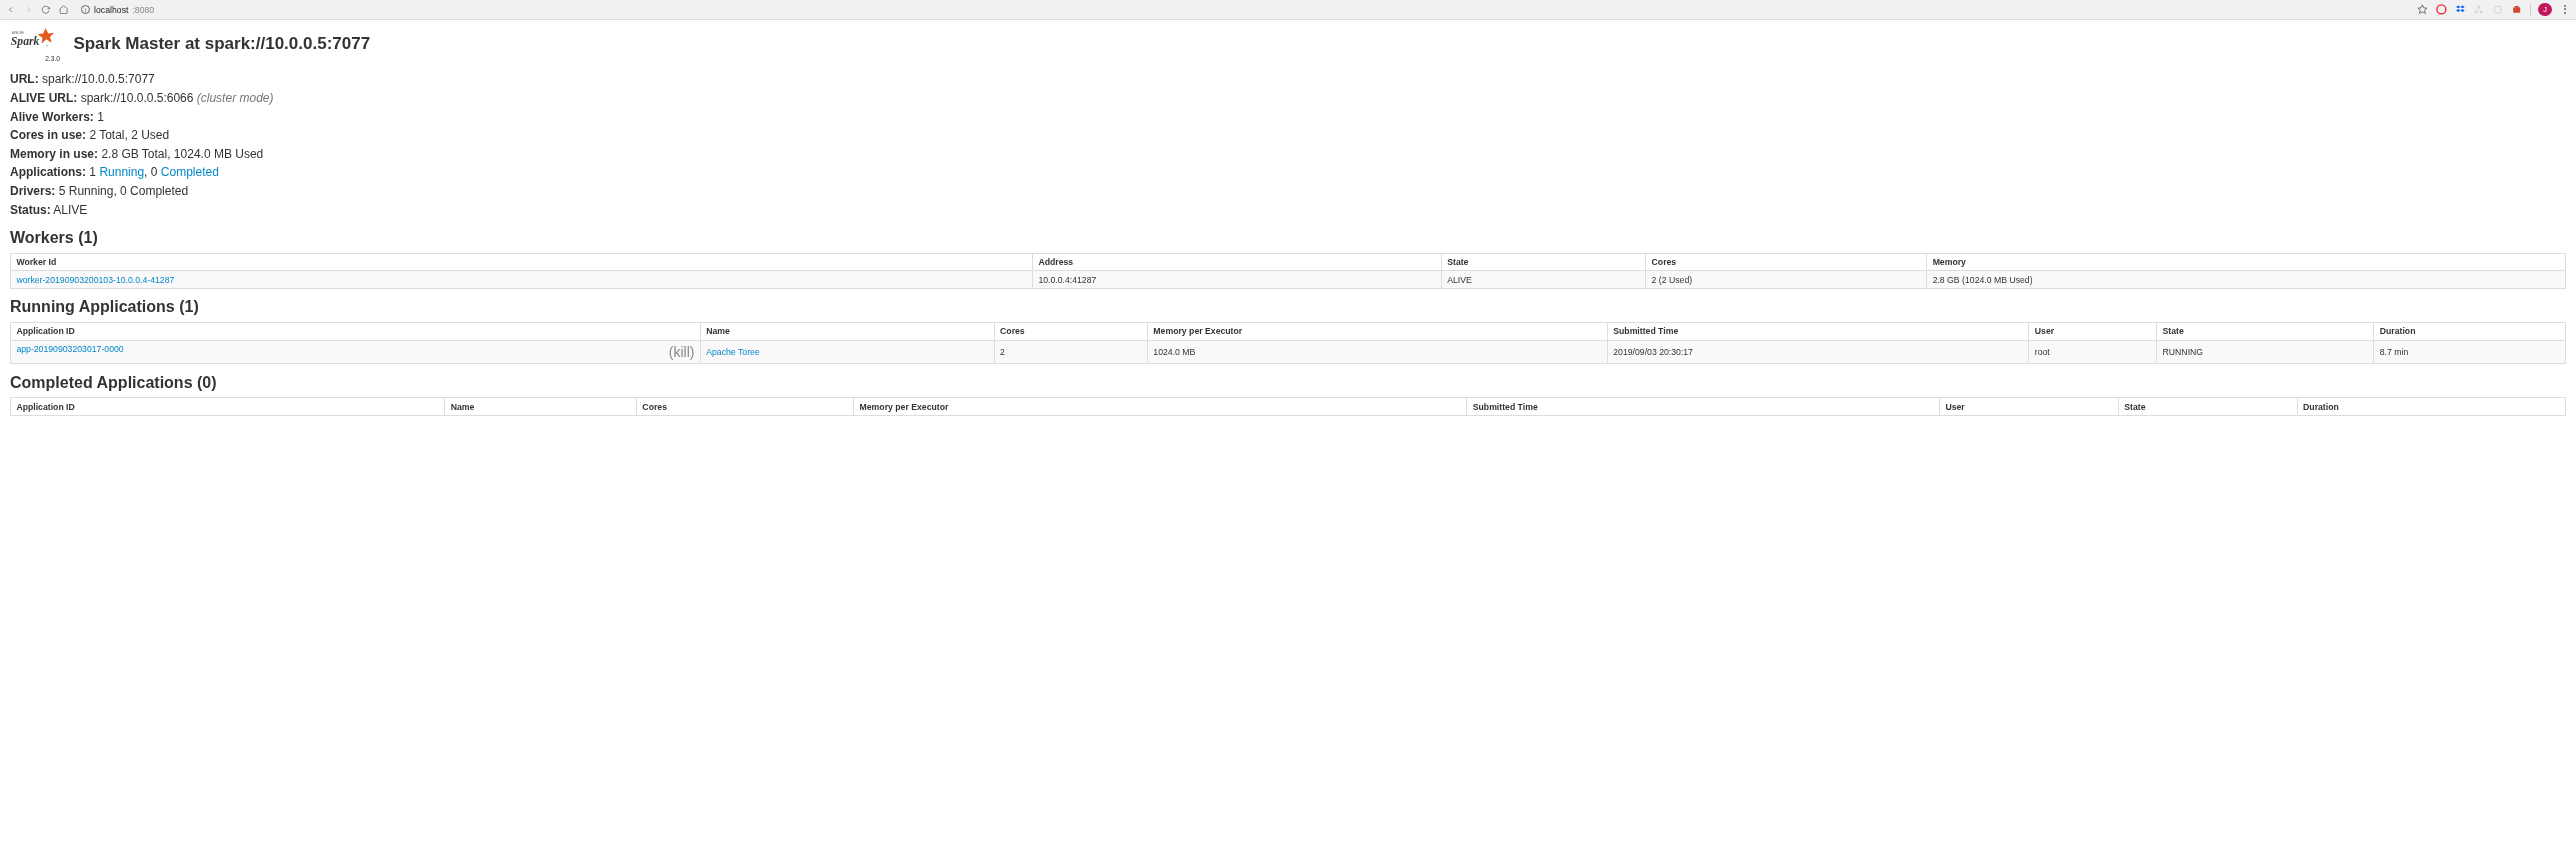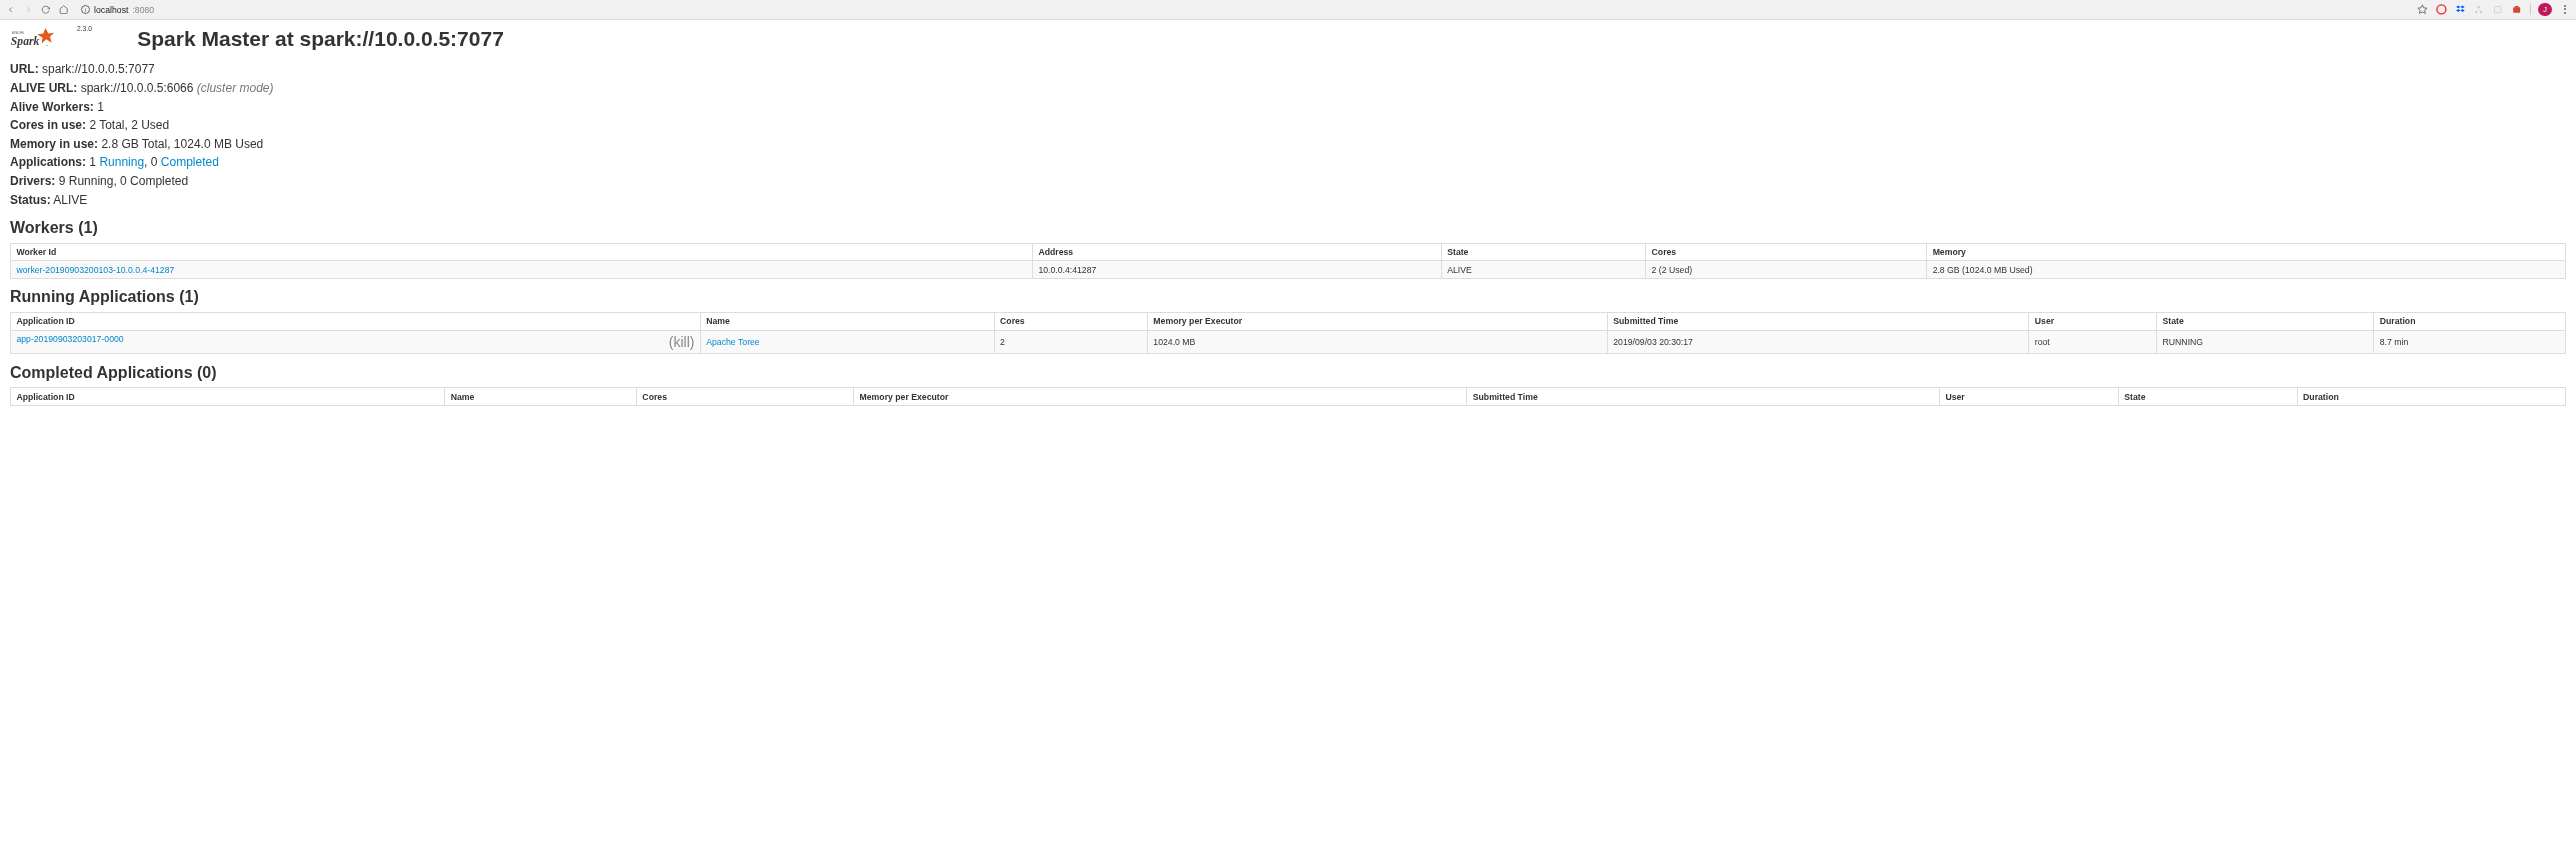--- a/index.html
+++ b/index.html
@@ -100,34 +100,35 @@
       padding: 5.4px 10px 13.4px 10px;
     }
     .header-row {
       display: flex;
       align-items: center;
       gap: 13.4px;
       margin-bottom: 8px;
     }
     .logo-block {
       display: flex;
-      gap: 17px;
+      align-items: flex-end;
+      gap: 3px;
+      flex-direction: column;
     }
     .spark-logo {
       width: 50px;
       height: 27px;
     }
     .version {
       font-size: 6.7px;
       color: #333;
     }
     .page-title {
-      font-size: 21px;
+      font-size: 17px;
       font-weight: bold;
-      margin-left: 32px;
     }
     .meta-list {
       list-style: none;
       line-height: 1.55;
       margin-bottom: 10px;
       font-size: 12px;
     }
     .meta-list li b { font-weight: bold; }
     .italic-dim { color: #777; font-style: italic; }
     a { color: #0088cc; text-decoration: none; cursor: pointer; }
@@ -255,21 +256,21 @@
     <h3 class="page-title">Spark Master at spark://10.0.0.5:7077</h3>
   </div>
 
   <ul class="meta-list">
     <li><b>URL:</b> <span>spark://10.0.0.5:7077</span></li>
     <li><b>ALIVE URL:</b> <span>spark://10.0.0.5:6066</span> <span class="italic-dim">(cluster mode)</span></li>
     <li><b>Alive Workers:</b> <span>1</span></li>
     <li><b>Cores in use:</b> <span>2 Total, 2 Used</span></li>
     <li><b>Memory in use:</b> <span>2.8 GB Total, 1024.0 MB Used</span></li>
     <li><b>Applications:</b> <span>1</span> <a>Running</a><span>, </span><span>0</span> <a>Completed</a></li>
-    <li><b>Drivers:</b> <span>9 Running, 0 Completed</span></li>
+    <li><b>Drivers:</b> <span>5 Running, 0 Completed</span></li>
     <li><b>Status:</b> <span>ALIVE</span></li>
   </ul>
 
   <h4 class="section">Workers (1)</h4>
   <table>
     <colgroup>
         <col style="width:40%">
         <col style="width:16%">
         <col style="width:8%">
         <col style="width:11%">

